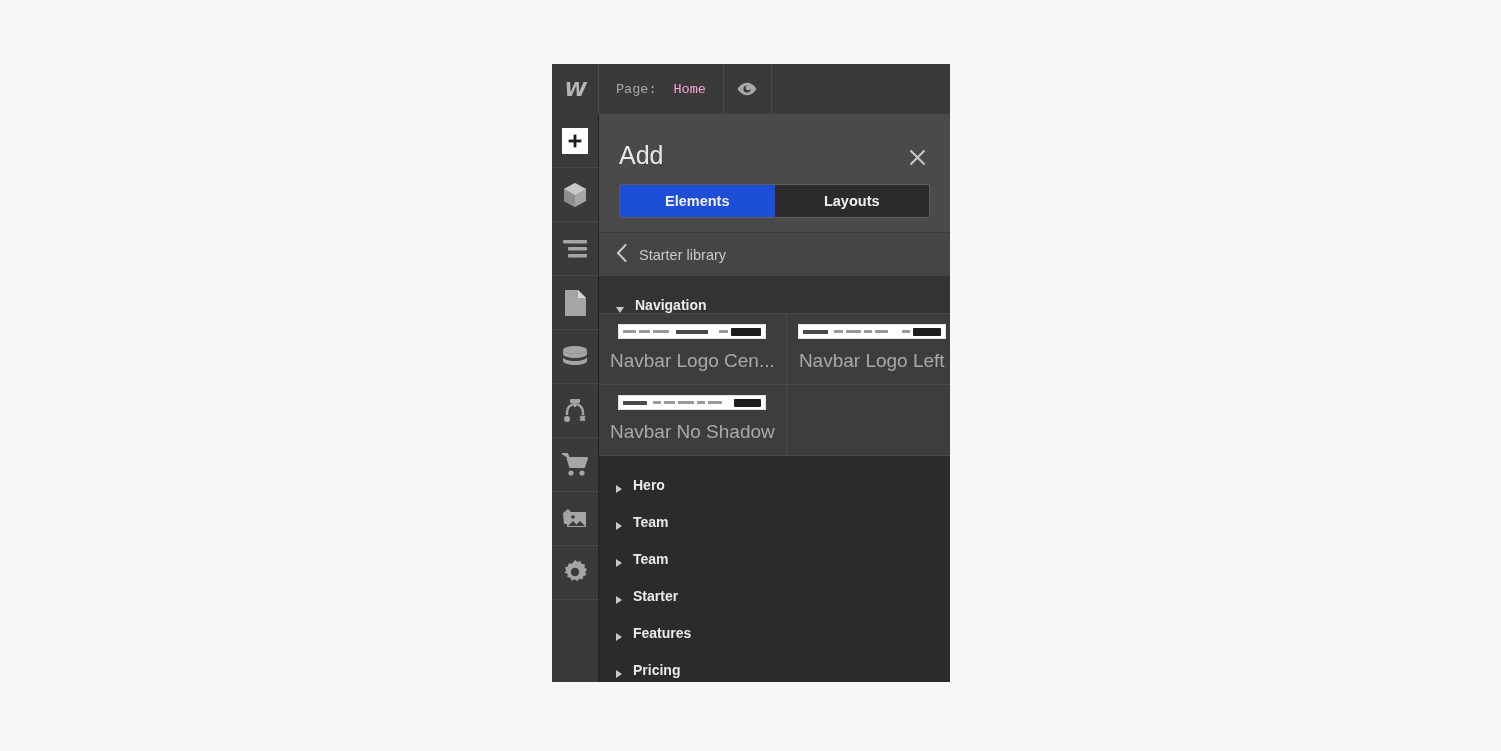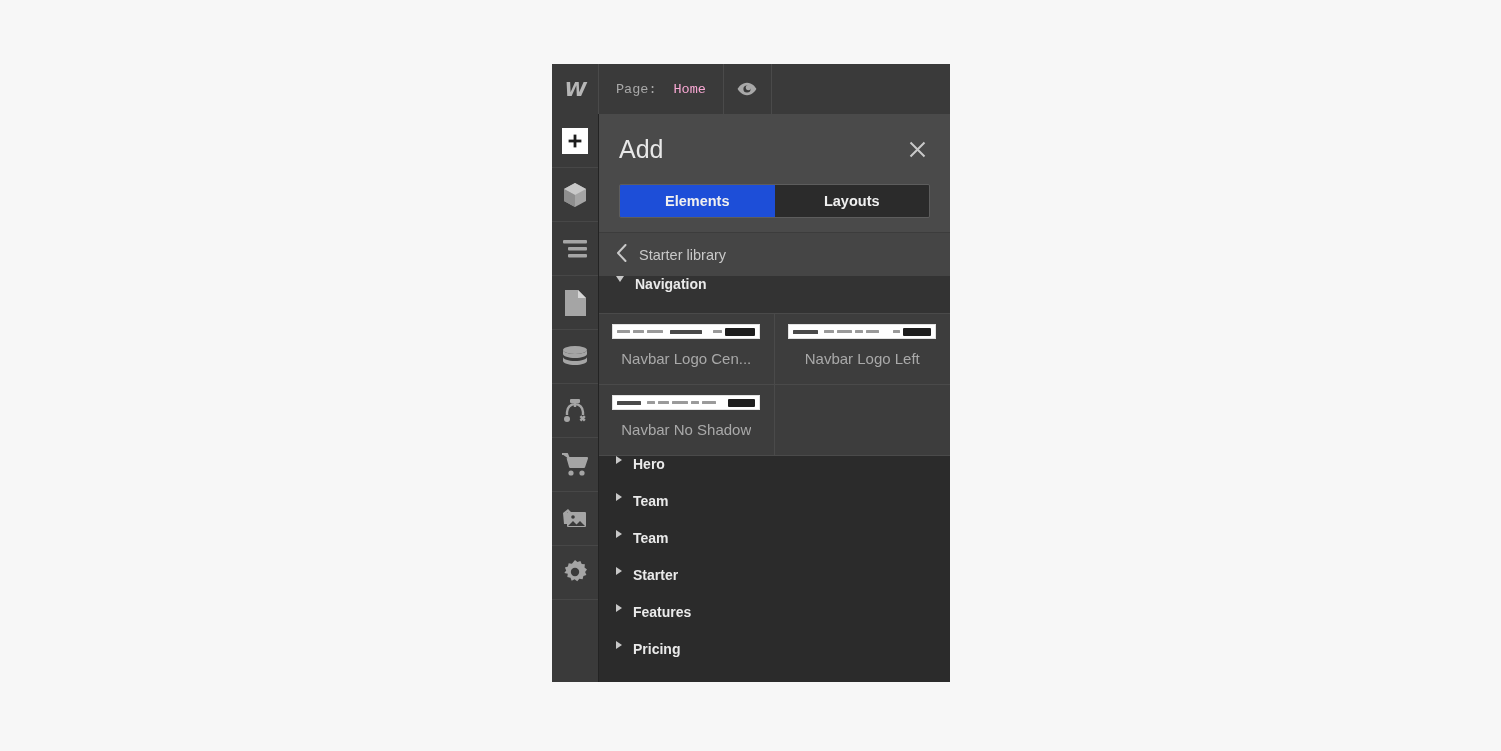--- a/index.html
+++ b/index.html
@@ -71,21 +71,21 @@
   .plus-chip svg { display: block; }
 
   
   .panel { flex: 1; display: flex; flex-direction: column; min-width: 0; background: #2b2b2b; }
 
   .panel-head {
     background: #4a4a4a;
     padding: 14px 20px 0 20px;
   }
   .panel-head-row {
-    display: flex; align-items: center; justify-content: space-between;
+    display: flex; align-items: flex-end; justify-content: space-between;
     height: 42px;
   }
   .panel-title {
     font-size: 25px; color: #e8e8e8; font-weight: 400;
   }
   .close-btn {
     width: 26px; height: 26px;
     display: flex; align-items: center; justify-content: center;
   }
 
@@ -108,21 +108,21 @@
     border-top: 1px solid #3c3c3c;
     display: flex; align-items: center; gap: 12px;
     padding: 0 17px;
   }
   .breadcrumb-label { font-size: 14.5px; color: #c9c9c9; }
 
   .scroll { flex: 1; overflow: hidden; display: flex; flex-direction: column; }
 
   .group-head {
     height: 37px; flex: 0 0 37px;
-    display: flex; align-items: flex-start; gap: 11px;
+    display: flex; align-items: flex-end; gap: 11px;
     padding: 0 17px;
     font-size: 14px; font-weight: 700; color: #eaeaea;
   }
   .group-head.open { background: #333333; }
   .group-head.closed { background: #2b2b2b; }
 
   .tri-right { width: 0; height: 0; border-left: 6px solid #c8c8c8; border-top: 4.5px solid transparent; border-bottom: 4.5px solid transparent; }
   .tri-down  { width: 0; height: 0; border-top: 6px solid #c8c8c8; border-left: 4.5px solid transparent; border-right: 4.5px solid transparent; }
 
   .grid {
@@ -135,21 +135,21 @@
     border-right: 1px solid #4a4a4a;
     border-bottom: 1px solid #4a4a4a;
     height: 71px;
     padding: 10px 11px 0 11px;
     display: flex; flex-direction: column; align-items: center;
   }
   .cell.empty { background: #3d3d3d; }
   .cell:nth-child(2n) { border-right: none; }
   .cell-label {
     margin-top: 11px;
-    font-size: 15px; color: #a9a9a9;
+    font-size: 19px; color: #a9a9a9;
     white-space: nowrap; overflow: hidden; text-overflow: ellipsis;
     max-width: 100%;
   }
 
   
   .thumb {
     width: 148px; height: 15px; background: #fff;
     border: 1px solid #e2e2e2;
     display: flex; align-items: center;
     padding: 0 4px; gap: 3px;

